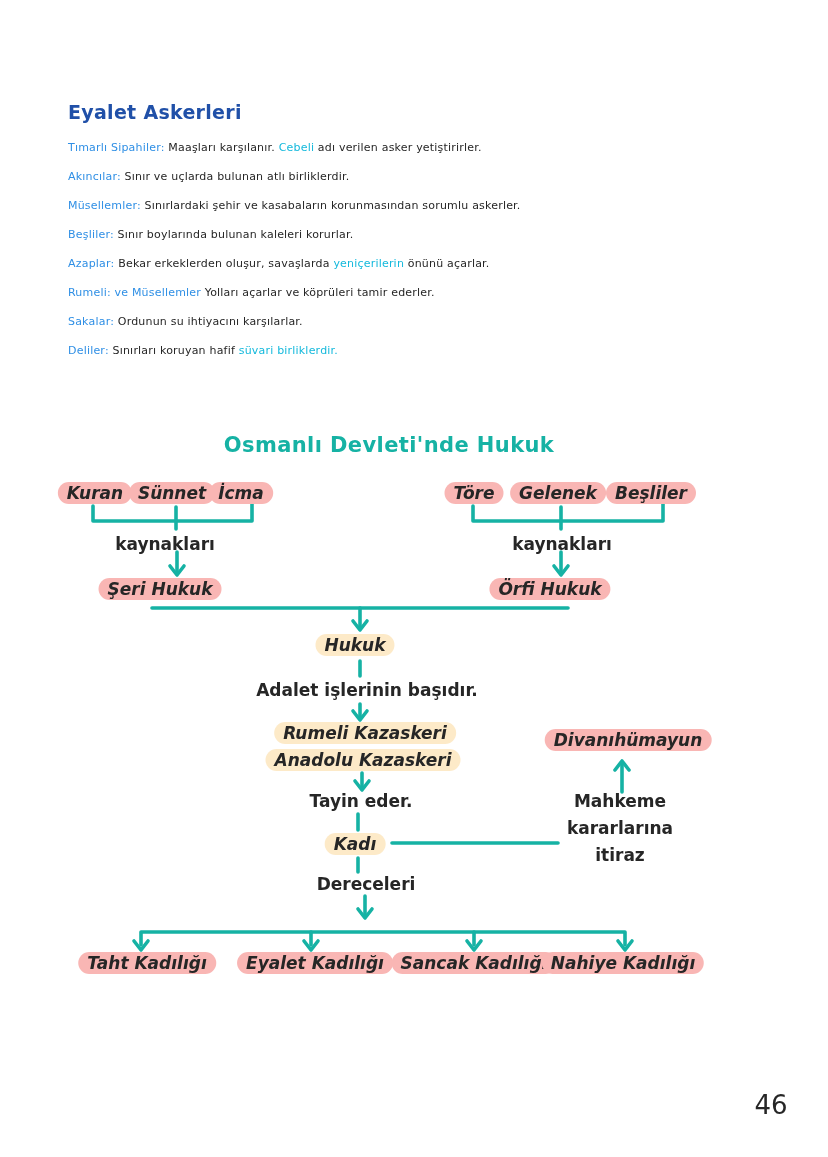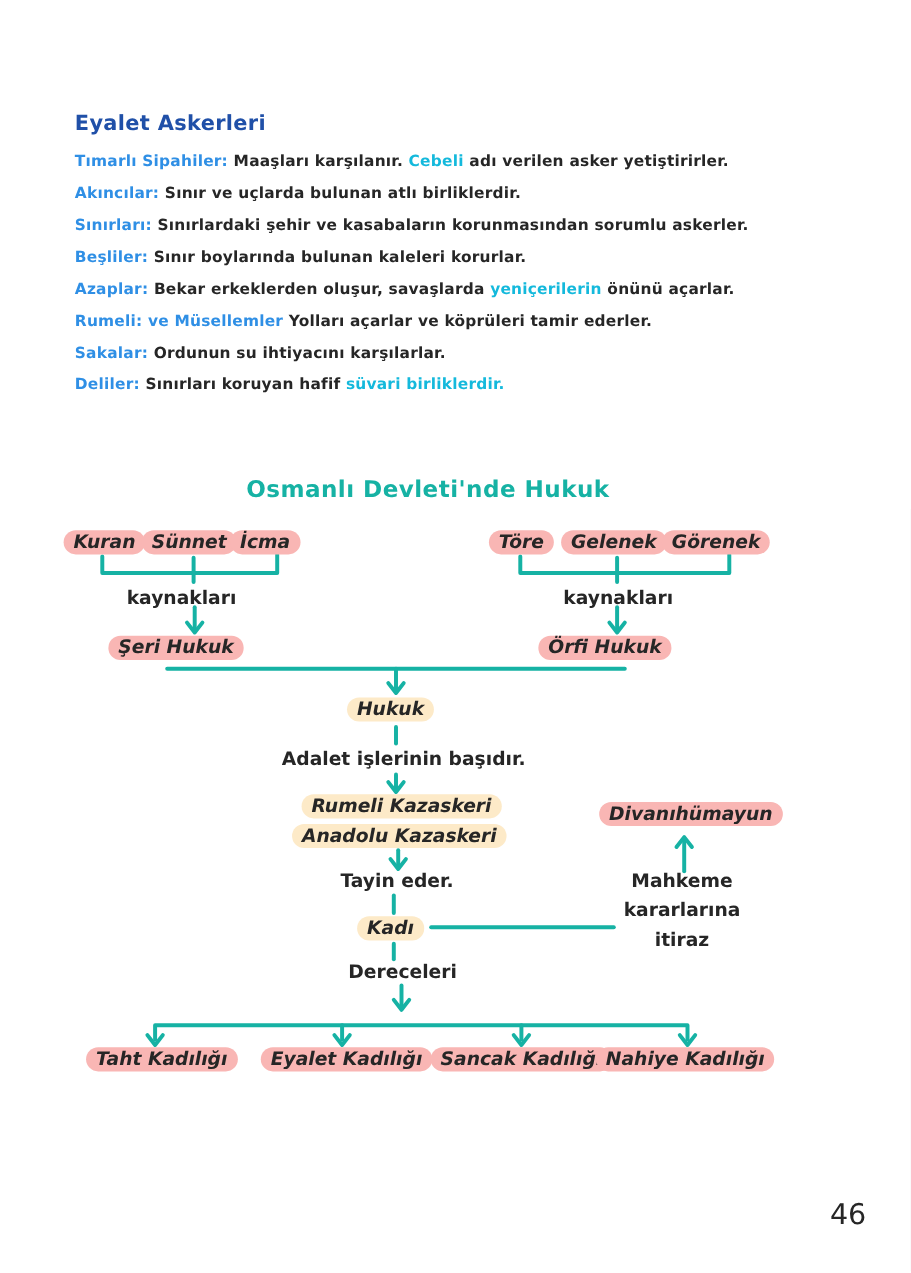--- a/index.html
+++ b/index.html
@@ -11,21 +11,21 @@
     position:relative; width:828px; height:1157px; background:var(--paper);
     font-family:"DejaVu Sans","Liberation Sans",sans-serif; overflow:hidden; margin:0 auto;padding-left:44px;
   }
   
   .notes{position:absolute; left:68px; top:100px; width:740px;}
   .notes h1{
     margin:0 0 9px 0; font-size:19px; line-height:24px; font-weight:bold;
     color:var(--navy); letter-spacing:.3px;
   }
   .note-line{
-    font-size:14px; line-height:29px; font-weight:bold; white-space:nowrap;
+    font-size:11px; line-height:29px; font-weight:normal; white-space:nowrap;
     letter-spacing:.2px; color:var(--ink);
   }
   .seg-ink{color:var(--ink);} .seg-blue{color:var(--blue);} .seg-cyan{color:var(--cyan);}
   
   .diagram-title{
     position:absolute; left:389px; top:445px; transform:translate(-50%,-50%);
     margin:0; font-size:21px; font-weight:bold; color:var(--teal);
     letter-spacing:.4px; white-space:nowrap;text-align:right;
   }
   .connectors{position:absolute; left:0; top:0; pointer-events:none;}
@@ -44,21 +44,21 @@
 </head>
 <body>
 
 <div class="page">
 
   <div class="notes">
     <h1>Eyalet Askerleri</h1>
     <div id="note-lines">
         <div class="note-line"><span class="seg-blue">Tımarlı Sipahiler:</span><span class="seg-ink"> Maaşları karşılanır. </span><span class="seg-cyan">Cebeli</span><span class="seg-ink"> adı verilen asker yetiştirirler.</span></div>
         <div class="note-line"><span class="seg-blue">Akıncılar:</span><span class="seg-ink"> Sınır ve uçlarda bulunan atlı birliklerdir.</span></div>
-        <div class="note-line"><span class="seg-blue">Sınırları:</span><span class="seg-ink"> Sınırlardaki şehir ve kasabaların korunmasından sorumlu askerler.</span></div>
+        <div class="note-line"><span class="seg-blue">Müsellemler:</span><span class="seg-ink"> Sınırlardaki şehir ve kasabaların korunmasından sorumlu askerler.</span></div>
         <div class="note-line"><span class="seg-blue">Beşliler:</span><span class="seg-ink"> Sınır boylarında bulunan kaleleri korurlar.</span></div>
         <div class="note-line"><span class="seg-blue">Azaplar:</span><span class="seg-ink"> Bekar erkeklerden oluşur, savaşlarda </span><span class="seg-cyan">yeniçerilerin</span><span class="seg-ink"> önünü açarlar.</span></div>
         <div class="note-line"><span class="seg-blue">Rumeli: ve Müsellemler</span><span class="seg-ink"> Yolları açarlar ve köprüleri tamir ederler.</span></div>
         <div class="note-line"><span class="seg-blue">Sakalar:</span><span class="seg-ink"> Ordunun su ihtiyacını karşılarlar.</span></div>
         <div class="note-line"><span class="seg-blue">Deliler:</span><span class="seg-ink"> Sınırları koruyan hafif </span><span class="seg-cyan">süvari birliklerdir.</span></div>
       </div>
   </div>
 
   <h2 class="diagram-title">Osmanlı Devleti'nde Hukuk</h2>
 
@@ -121,21 +121,21 @@
         <path d="M467,941 L474,950 L481,941"></path>
       <path d="M618,941 L625,950 L632,941"></path>
     </g>
   </svg>
 
   <div class="pill pink" style="left:95px;top:493px">Kuran</div>
   <div class="pill pink" style="left:172px;top:493px">Sünnet</div>
   <div class="pill pink" style="left:241px;top:493px">İcma</div>
   <div class="pill pink" style="left:474px;top:493px">Töre</div>
   <div class="pill pink" style="left:558px;top:493px">Gelenek</div>
-  <div class="pill pink" style="left:651px;top:493px">Görenek</div>
+  <div class="pill pink" style="left:651px;top:493px">Beşliler</div>
 
   <div class="dlabel" style="left:165px;top:544px">kaynakları</div>
   <div class="dlabel" style="left:562px;top:544px">kaynakları</div>
 
   <div class="pill pink" style="left:160px;top:589px">Şeri Hukuk</div>
   <div class="pill pink" style="left:550px;top:589px">Örfi Hukuk</div>
 
   <div class="pill cream" style="left:355px;top:645px">Hukuk</div>
   <div class="dlabel" style="left:367px;top:690px">Adalet işlerinin başıdır.</div>
 

